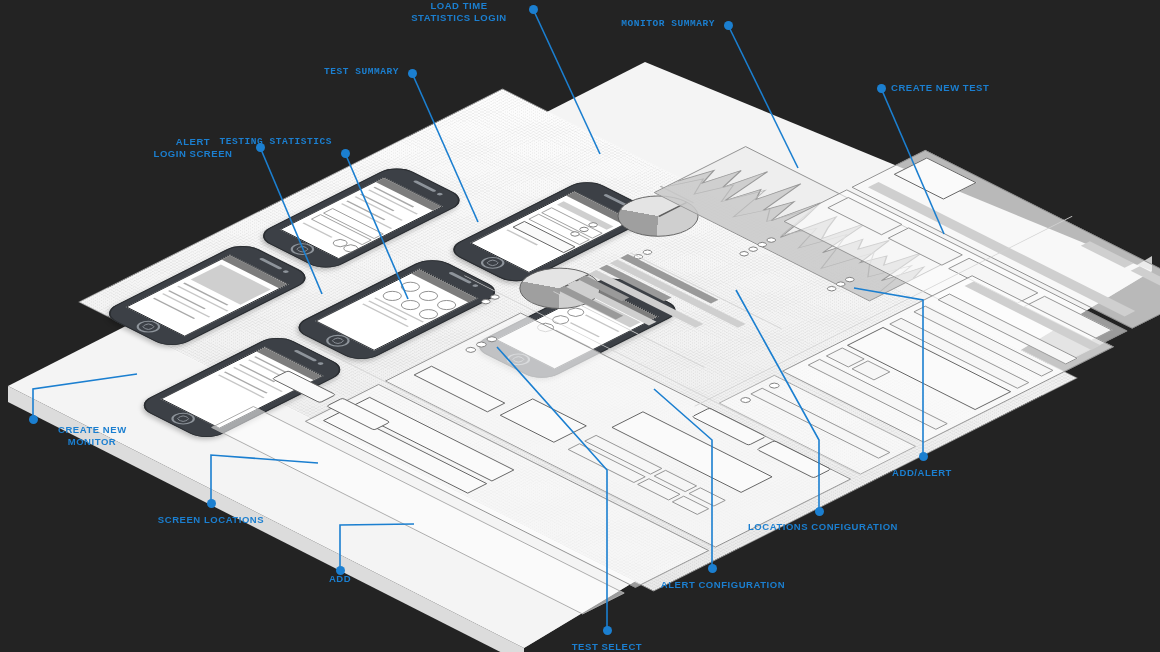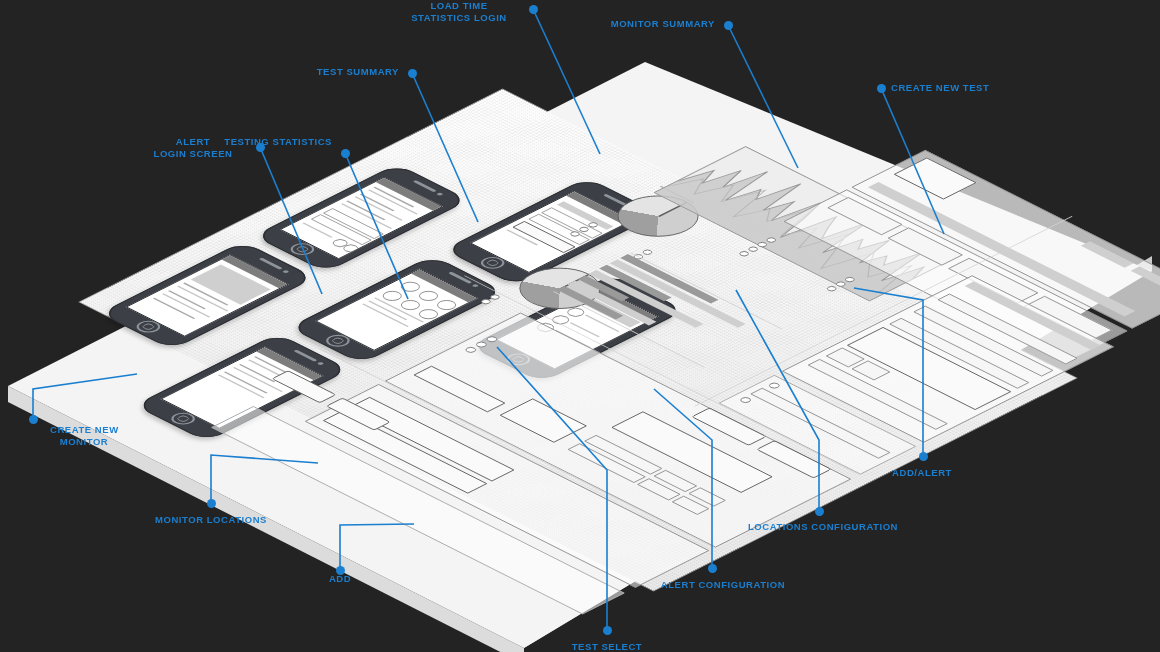--- a/index.html
+++ b/index.html
@@ -58,21 +58,21 @@
        background:conic-gradient(#cfcfcf 0 38%, #9f9f9f 38% 68%, #e4e4e4 68% 100%);}
   .pie:before{content:"";position:absolute;left:50%;top:0;width:1.5px;height:50%;background:#5f5f5f;}
 
   
   .callout{position:absolute;}
   .co-label{
     position:absolute;color:#1b7fd0;font-size:9.5px;font-weight:bold;
     letter-spacing:.55px;line-height:12px;white-space:pre;
   }
   .co-label.ctr{text-align:center;}
-  .co-label.right{text-align:right;}
+  .co-label.right{text-align:right;font-family:Liberation Mono, monospace;}
   .dot{position:absolute;width:9px;height:9px;border-radius:50%;background:#1b7fd0;}
   svg.leaders{position:absolute;left:0;top:0;width:1160px;height:652px;overflow:visible;pointer-events:none;}
   svg.leaders path,svg.leaders line{stroke:#1b7fd0;stroke-width:1.6;fill:none;}
 </style>
 </head>
 <body>
 
 <div id="stage">
 
   <div class="board-wrap">
@@ -444,27 +444,27 @@
   </div>
 
   <div class="callout">
     <div class="dot" style="left:256px;top:143px;"></div>
     <div class="co-label ctr" style="left:140px;top:136px;width:106px;">ALERT
 LOGIN SCREEN</div>
   </div>
 
   <div class="callout">
     <div class="dot" style="left:29px;top:415px;"></div>
-    <div class="co-label ctr" style="left:4px;top:424px;width:68px;padding-left:46px;">CREATE NEW
+    <div class="co-label ctr" style="left:12px;top:424px;width:68px;padding-left:46px;">CREATE NEW
 MONITOR</div>
   </div>
 
   <div class="callout">
     <div class="dot" style="left:207px;top:499px;"></div>
-    <div class="co-label ctr" style="left:148px;top:514px;width:126px;">MONITOR LOCATIONS</div>
+    <div class="co-label ctr" style="left:148px;top:514px;width:126px;">SCREEN LOCATIONS</div>
   </div>
 
   <div class="callout">
     <div class="dot" style="left:336px;top:566px;"></div>
     <div class="co-label ctr" style="left:314px;top:573px;width:52px;">ADD</div>
   </div>
 
   <div class="callout">
     <div class="dot" style="left:603px;top:626px;"></div>
     <div class="co-label ctr" style="left:553px;top:641px;width:108px;">TEST SELECT</div>

